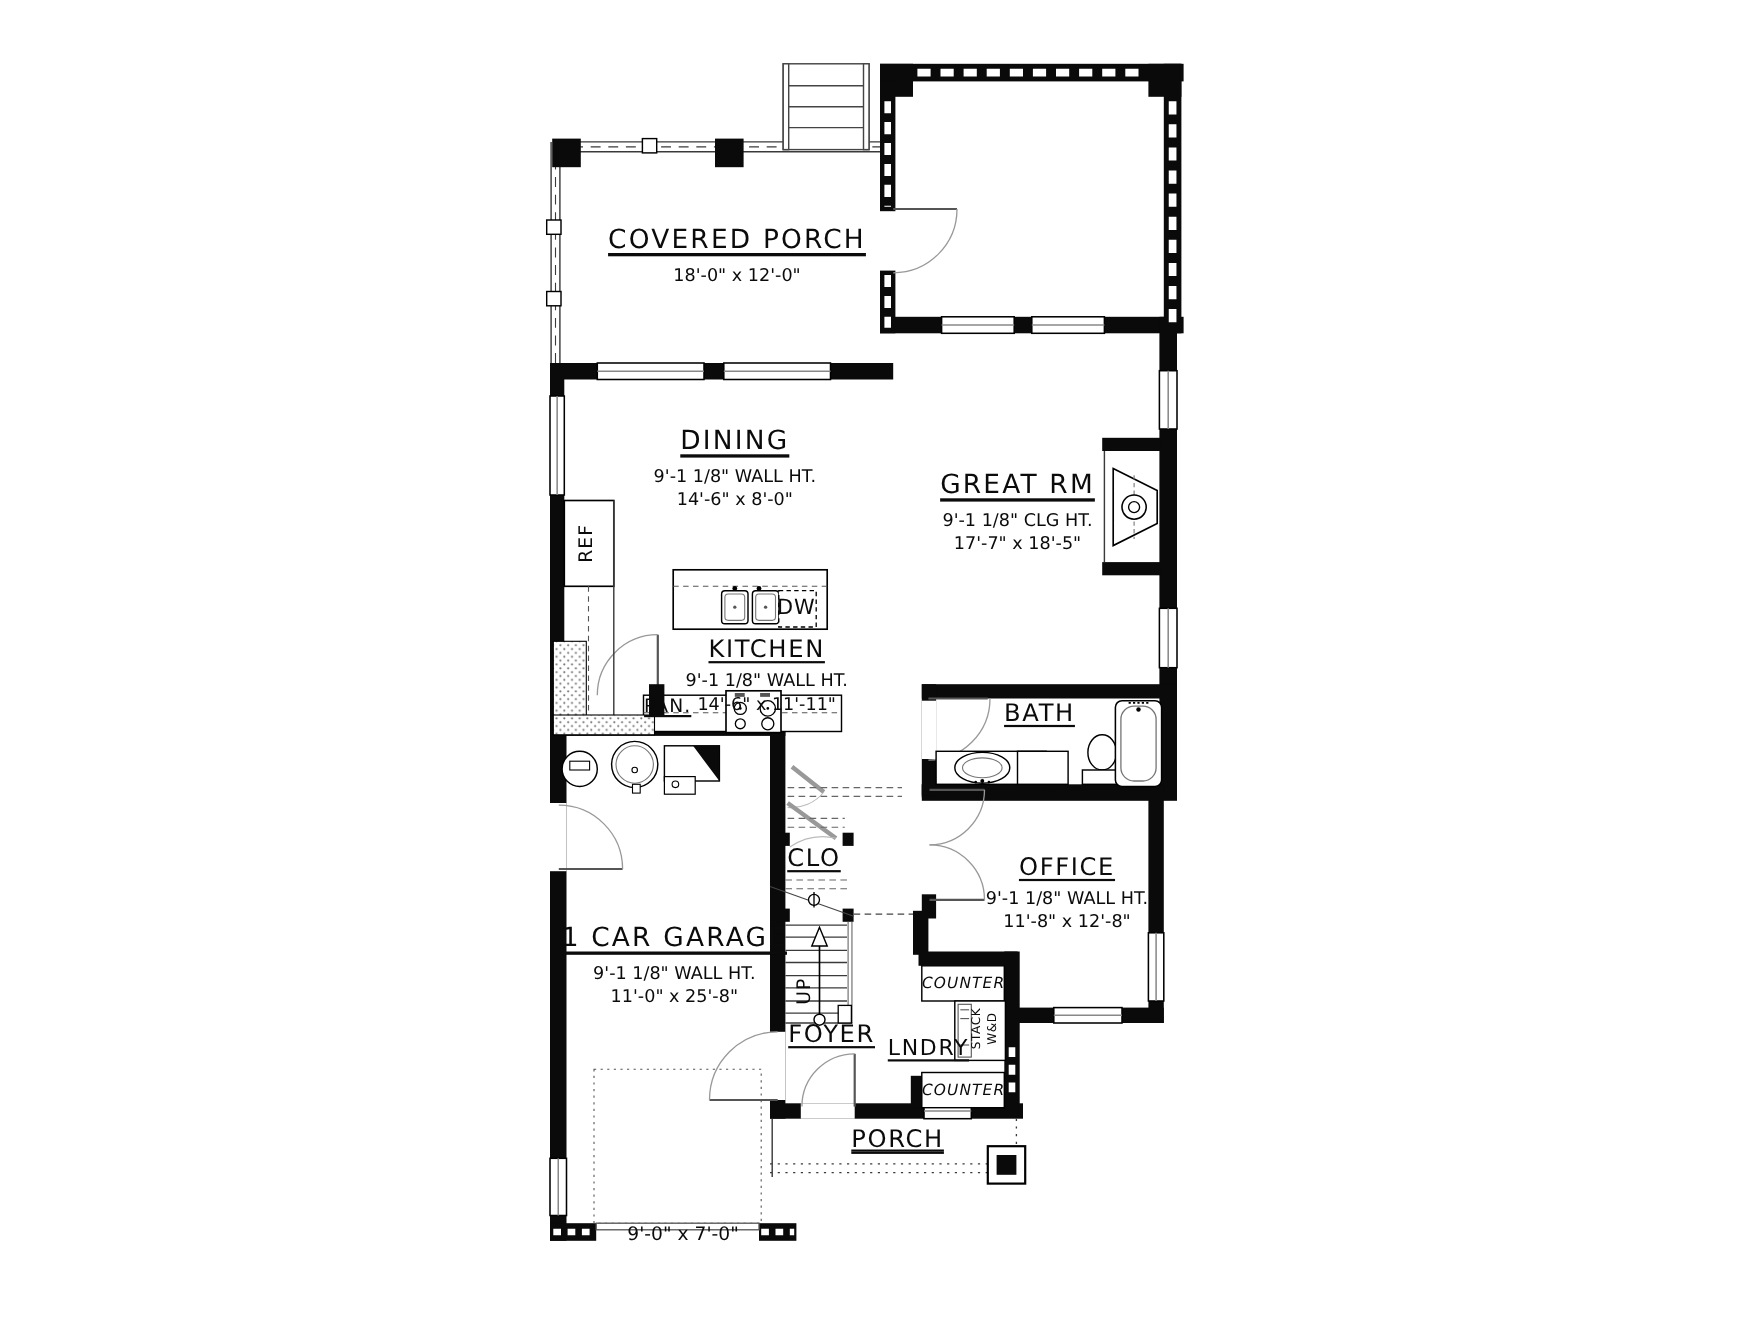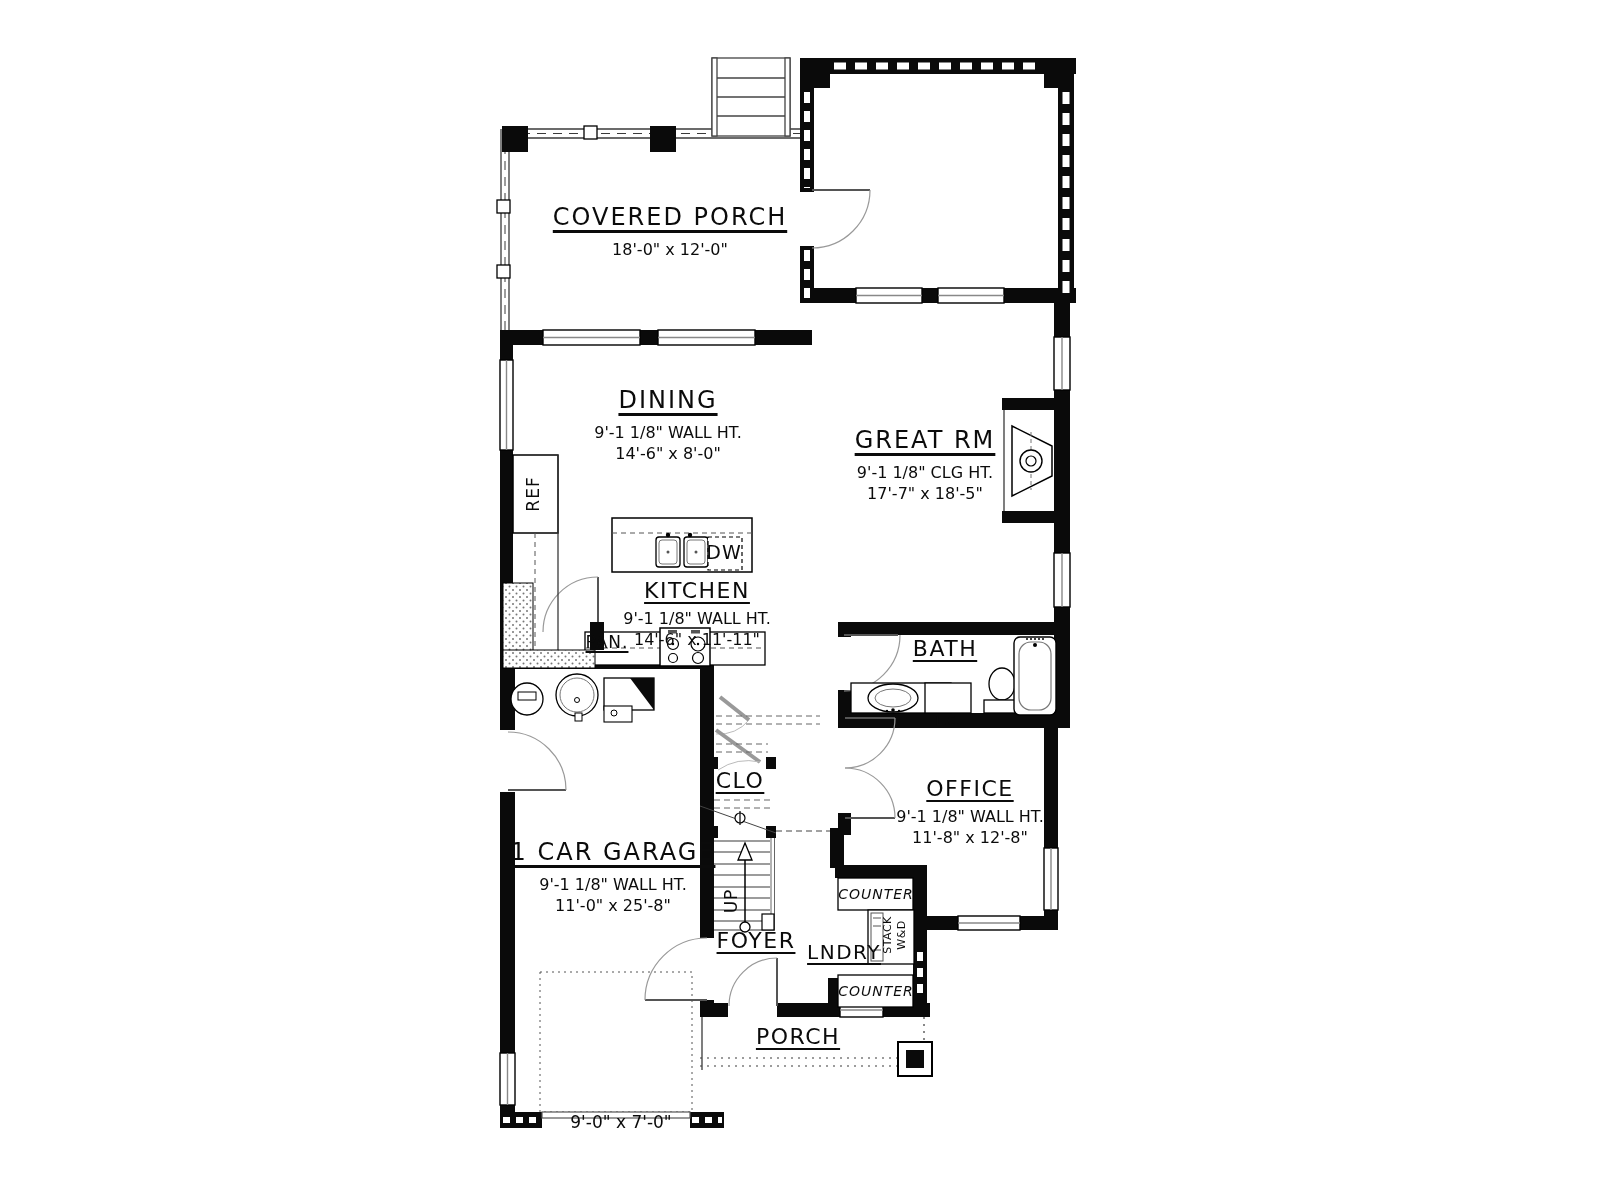--- a/index.html
+++ b/index.html
@@ -407,21 +407,21 @@
   </div>
 
   <div class="lbl" style="left:756px;top:928px;">
     <div class="nm-sm">FOYER</div>
   </div>
 
   <div class="lbl" style="left:844px;top:940px;">
     <div class="nm-sm" style="font-size:20px;">LNDRY</div>
   </div>
 
-  <div class="lbl" style="left:798px;top:1024px;">
+  <div class="lbl" style="left:816px;top:1024px;text-decoration:underline;">
     <div class="nm-sm">PORCH</div>
   </div>
 
   <div class="lbl plain17" style="left:621px;top:1112px;">9'-0" x 7'-0"</div>
 
   <div class="lbl s19" style="left:724px;top:541px;">DW</div>
 
   <div class="lbl rot s17" style="left:533px;top:494px;">REF</div>
 
   <div class="lbl pan" style="left:565px;top:632px;margin-left:42px;">PAN.</div>

